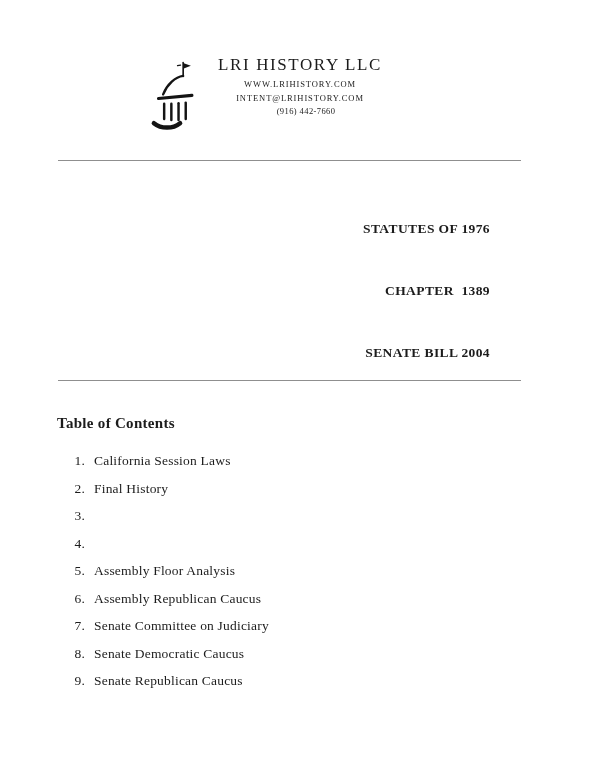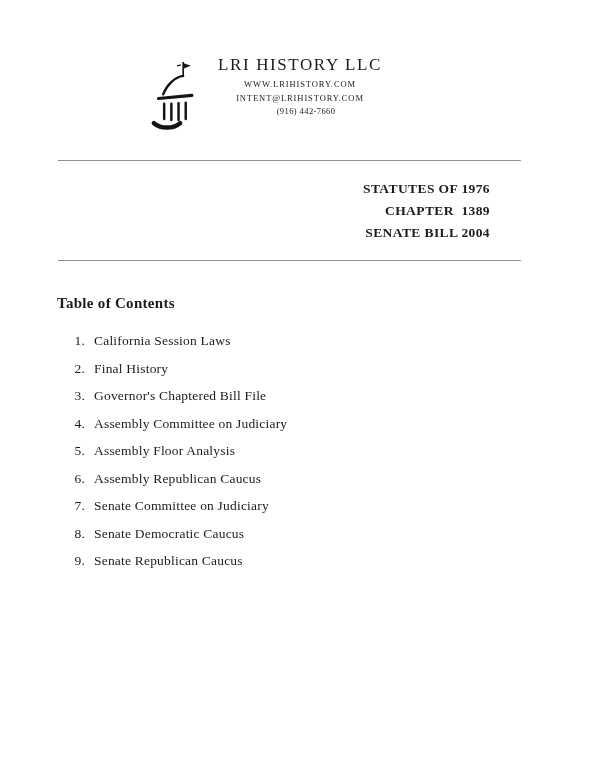--- a/index.html
+++ b/index.html
@@ -70,20 +70,21 @@
   .reference {
     text-align: right;
     padding: 17px 110px 16px 0;
     font-weight: bold;
     font-size: 13.5px;
     letter-spacing: 0.4px;
   }
   .ref-line {
     line-height: 22px;
     white-space: pre;
+    margin-top: 40px;
   }
 
   
   .toc {
     padding: 17px 40px 0 57px;
   }
   .toc-heading {
     font-size: 15px;
     font-weight: bold;
     letter-spacing: 0.3px;
@@ -158,25 +159,23 @@
       <li class="toc-item">
         <span class="toc-num">1.</span>
         <span class="toc-label">California Session Laws</span>
       </li>
       <li class="toc-item">
         <span class="toc-num">2.</span>
         <span class="toc-label">Final History</span>
       </li>
       <li class="toc-item">
         <span class="toc-num">3.</span>
-        <span class="toc-label">Governor's Chaptered Bill File</span>
       </li>
       <li class="toc-item">
         <span class="toc-num">4.</span>
-        <span class="toc-label">Assembly Committee on Judiciary</span>
       </li>
       <li class="toc-item">
         <span class="toc-num">5.</span>
         <span class="toc-label">Assembly Floor Analysis</span>
       </li>
       <li class="toc-item">
         <span class="toc-num">6.</span>
         <span class="toc-label">Assembly Republican Caucus</span>
       </li>
       <li class="toc-item">

